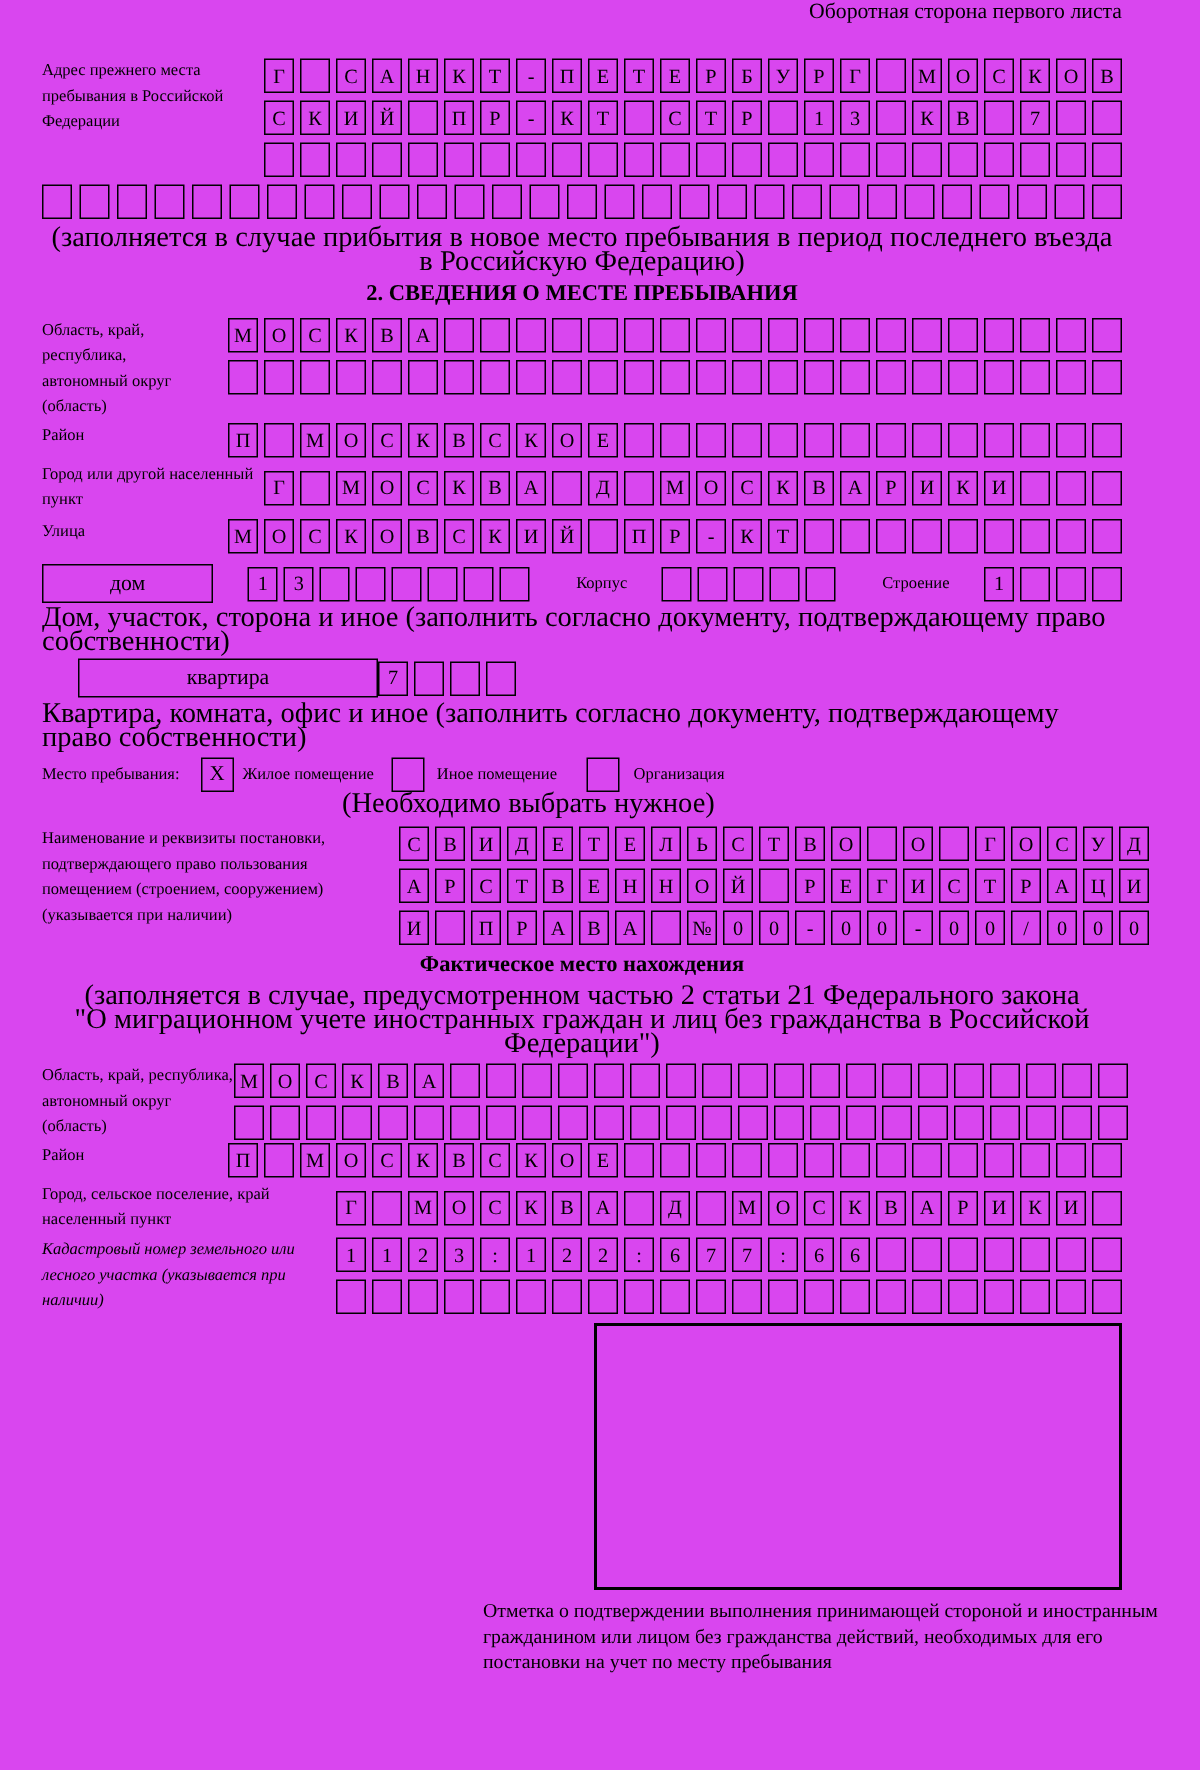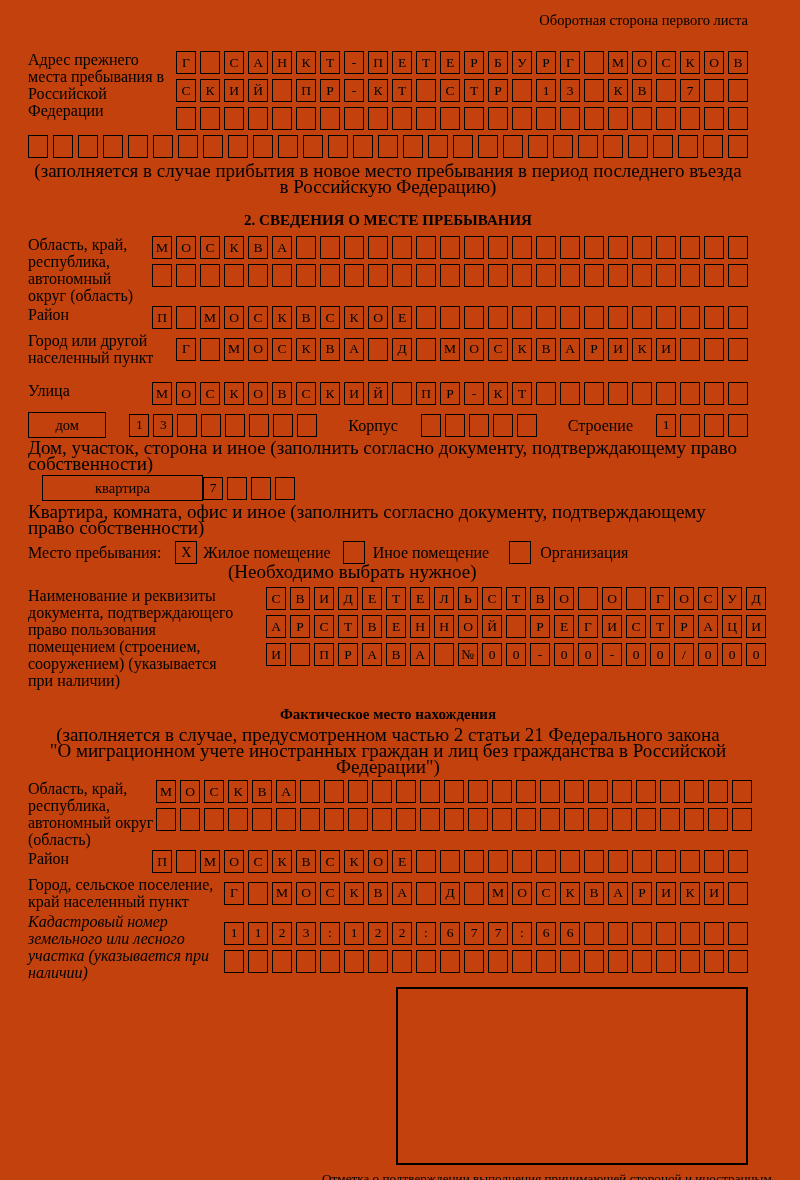--- a/index.html
+++ b/index.html
@@ -1,25 +1,25 @@
 <!DOCTYPE html>
 <html><head>
 <meta charset="utf-8">
 <style>
   html,body{margin:0;padding:0;background:#fff;}
   .page{
     width:800px;height:1180px;box-sizing:border-box;
-    padding:12px 52px 0 28px;background:#c2410c;color:#000;
+    padding:0 52px 0 28px;background:#d946ef;color:#000;
     font-family:"Liberation Serif","DejaVu Serif",serif;
     position:relative;overflow:hidden;
   }
   .hnote{text-align:right;font-size:14.5px;line-height:17px;}
   .frow{display:flex;align-items:flex-start;}
   .frow.vcenter{align-items:center;}
-  .label{font-size:16px;line-height:17px;}
+  .label{font-size:11px;line-height:17px;}
   .grid{display:flex;gap:4px;margin-left:auto;}
   .gridcol{display:flex;flex-direction:column;gap:5px;margin-left:auto;}
   .gridcol .grid{margin-left:0;}
   .cell{
     box-sizing:border-box;flex:0 0 20px;width:20px;height:23px;
     border:1.8px solid #000;display:flex;align-items:center;justify-content:center;
     font-size:13.5px;line-height:1;
   }
   .grid.stretch{width:100%;justify-content:space-between;gap:0;margin-left:0;}
   .note{font-size:19px;line-height:16px;text-align:center;}
@@ -41,21 +41,21 @@
   }
   
   .w-prev{flex:0 0 148px;}
   .w-region1{flex:0 0 108px;}
   .w-region2{flex:0 0 128px;}
   .w-city1{flex:0 0 148px;}
   .w-doc{flex:0 0 215px;}
   .w-city2{flex:0 0 190px;}
   .w-cad{flex:0 0 185px;font-style:italic;}
   
-  .mt2{margin-top:2px;}.mt3{margin-top:3px;}.mt4{margin-top:16px;}
+  .mt2{margin-top:2px;}.mt3{margin-top:3px;}.mt4{margin-top:4px;}
   .mt5{margin-top:5px;}.mt6{margin-top:6px;}.mt7{margin-top:7px;gap:23px;}
   .mt22{margin-top:22px;}
   .ml6{margin-left:6px;}.ml8{margin-left:8px;}.ml12{margin-left:12px;}
   .ml14{margin-left:14px;}.ml20{margin-left:20px;}.ml24{margin-left:9px;}
   .stay-note{margin-left:200px;}
 </style>
 </head>
 <body>
 
 <div class="page">
@@ -356,21 +356,21 @@
     <div class="grid ml6">
         <span class="cell">1</span>
         <span class="cell"></span>
         <span class="cell"></span>
         <span class="cell"></span>
       </div>
   </div>
   <div class="note left mt2">Дом, участок, сторона и иное (заполнить согласно документу, подтверждающему право собственности)</div>
 
   <div class="frow vcenter mt3 apt-row">
-    <div class="widebox" style="width:161px;margin-left:14px;">квартира</div>
+    <div class="widebox" style="width:200px;margin-left:24px;">квартира</div>
     <div class="grid ml12">
         <span class="cell">7</span>
         <span class="cell"></span>
         <span class="cell"></span>
         <span class="cell"></span>
       </div>
   </div>
   <div class="note left mt3">Квартира, комната, офис и иное (заполнить согласно документу, подтверждающему право собственности)</div>
 
   <div class="frow vcenter mt5">
@@ -378,21 +378,21 @@
     <div class="checkbox ml14">X</div>
     <div class="label ml6">Жилое помещение</div>
     <div class="checkbox ml12"></div>
     <div class="label ml8">Иное помещение</div>
     <div class="checkbox ml20"></div>
     <div class="label ml24">Организация</div>
   </div>
   <div class="note left stay-note">(Необходимо выбрать нужное)</div>
 
   <div class="frow mt7">
-    <div class="label w-doc">Наименование и реквизиты документа, подтверждающего право пользования помещением (строением, сооружением) (указывается при наличии)</div>
+    <div class="label w-doc">Наименование и реквизиты постановки, подтверждающего право пользования помещением (строением, сооружением) (указывается при наличии)</div>
     <div class="gridcol">
       <div class="grid">
           <span class="cell">С</span>
           <span class="cell">В</span>
           <span class="cell">И</span>
           <span class="cell">Д</span>
           <span class="cell">Е</span>
           <span class="cell">Т</span>
           <span class="cell">Е</span>
           <span class="cell">Л</span>

